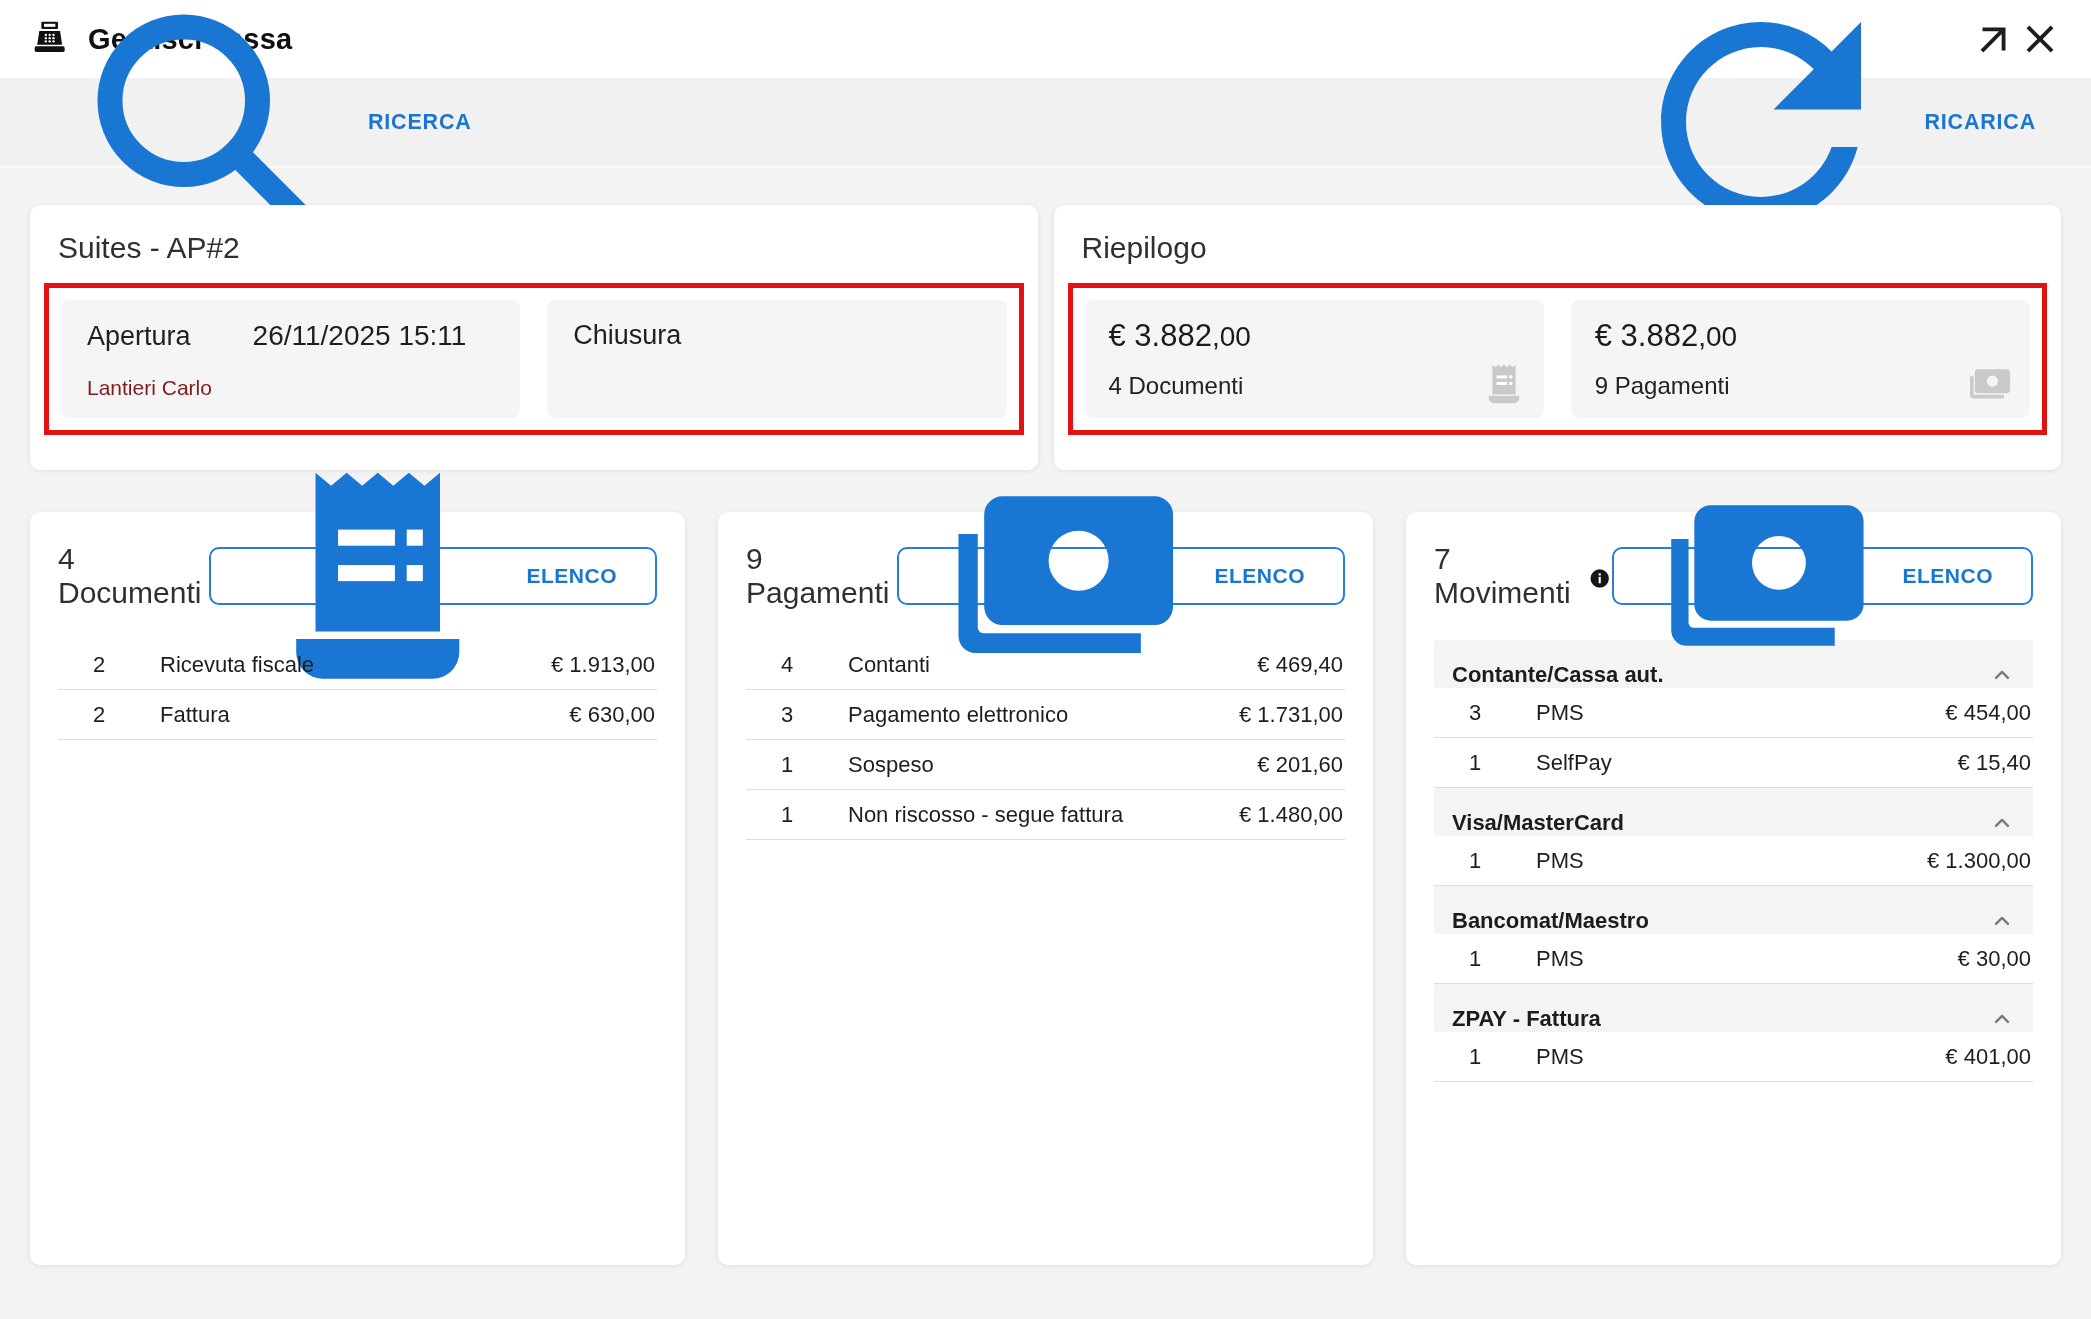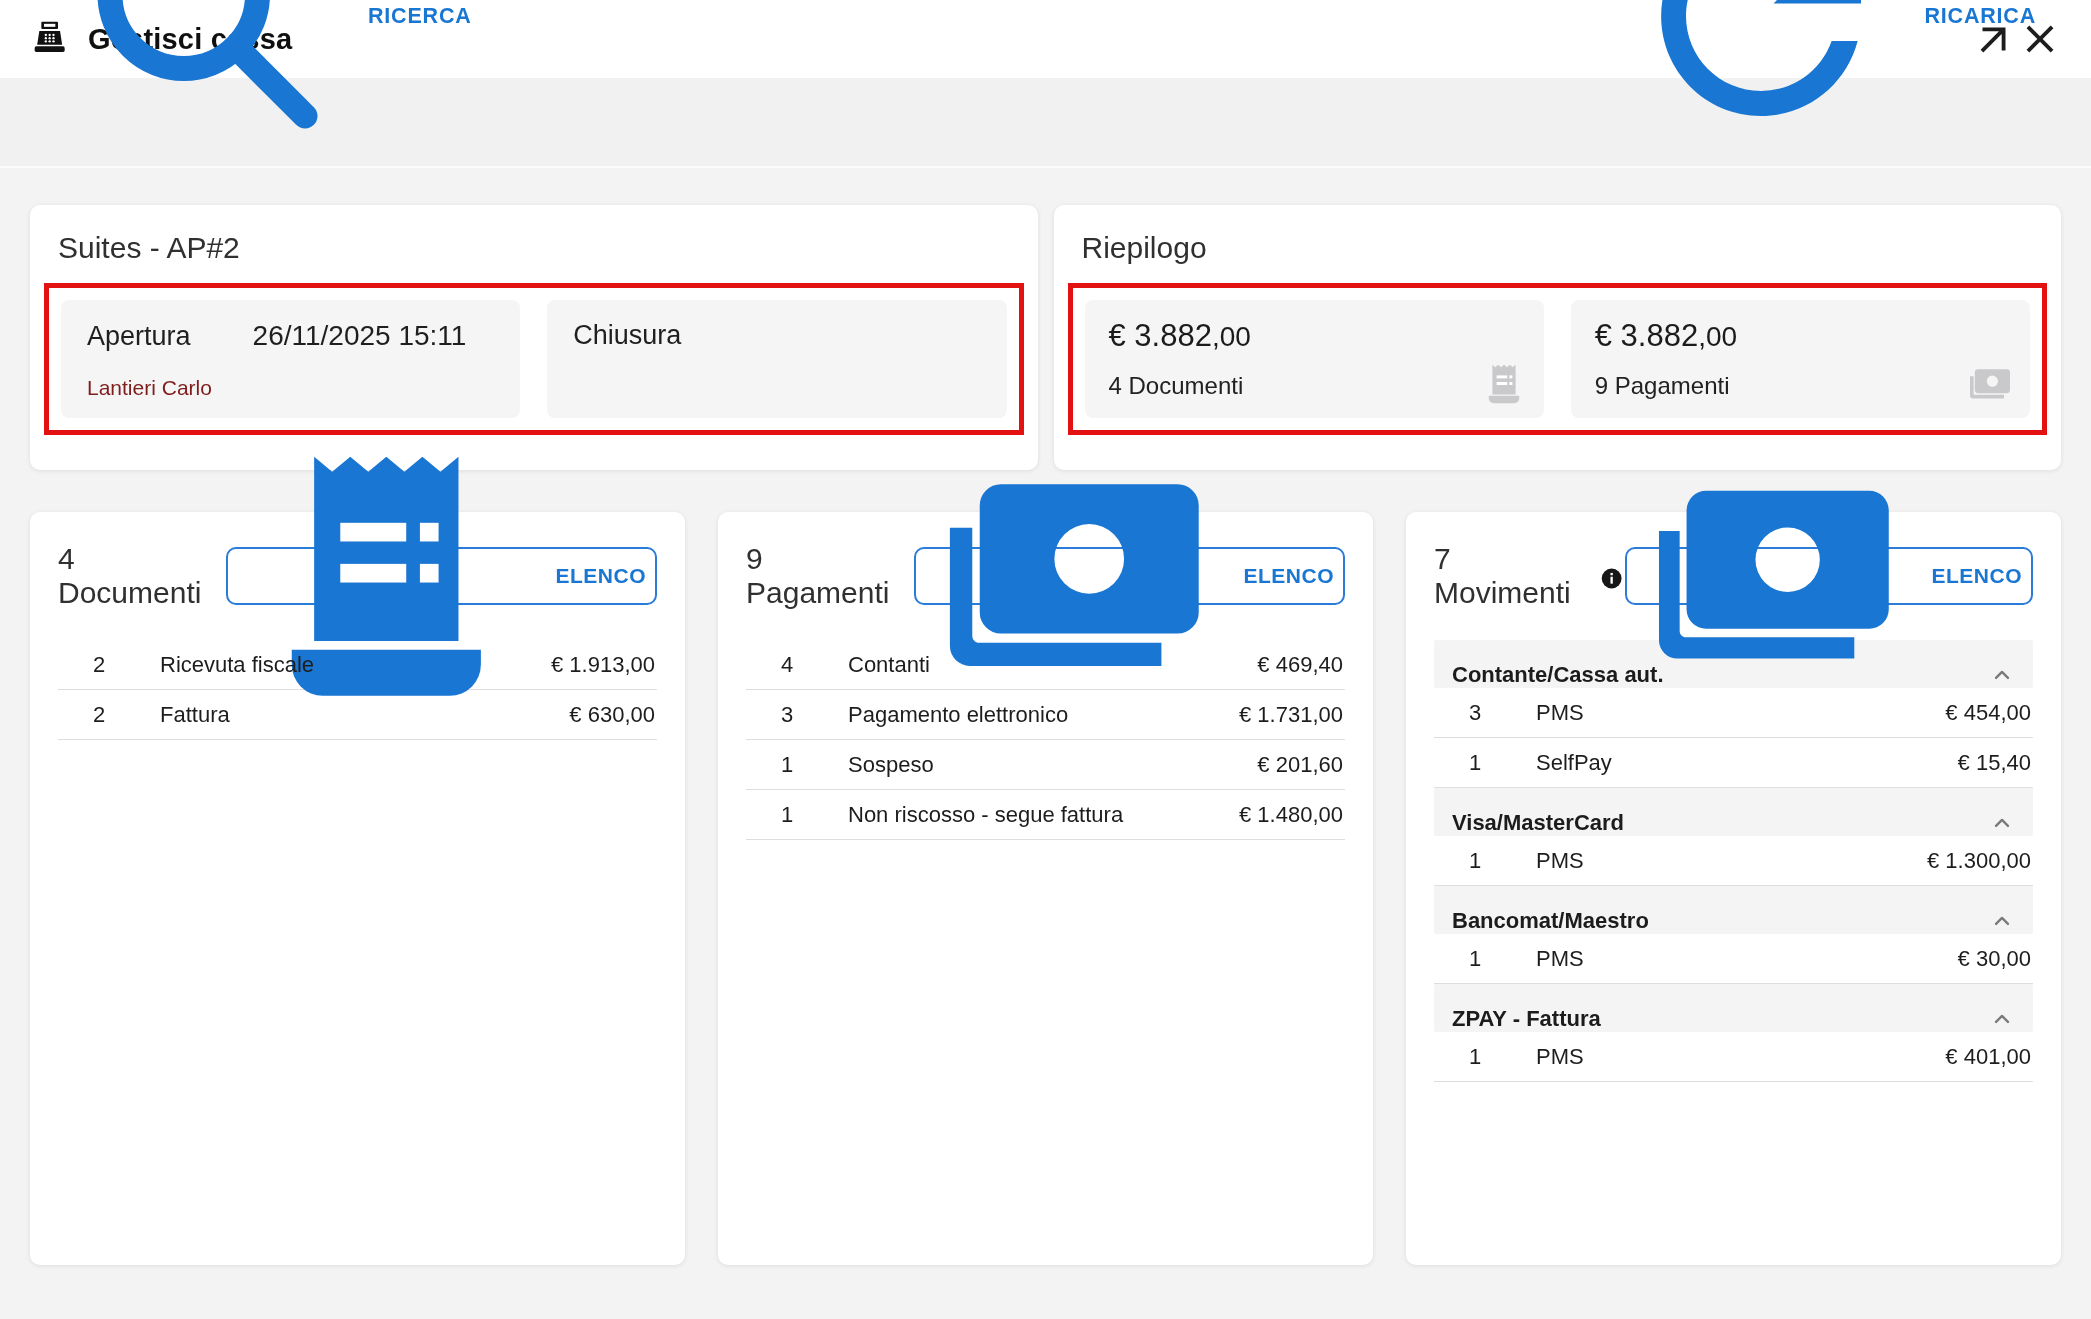--- a/index.html
+++ b/index.html
@@ -10,21 +10,21 @@
   }
   
   .topbar{height:78px;background:#fff;display:flex;align-items:center;padding:0 28px;box-sizing:border-box}
   .app-icon{width:40px;height:40px;color:#111;flex:0 0 auto}
   .app-icon svg{width:100%;height:100%}
   .topbar-title{font-size:29px;font-weight:700;color:#101010;margin-left:20px;letter-spacing:.2px}
   .spacer{flex:1}
   .win-btn{width:46px;height:46px;display:flex;align-items:center;justify-content:center;color:#1d1d1d;cursor:pointer}
   .win-btn svg{width:30px;height:30px}
   
-  .toolbar{height:90px;background:#f1f1f2;display:flex;align-items:flex-end;padding:0 55px;box-sizing:border-box;border-bottom:2px solid #fbfbfc}
+  .toolbar{height:90px;background:#f1f1f2;display:flex;align-items:center;padding:0 55px;box-sizing:border-box;border-bottom:2px solid #fbfbfc}
   .tool-btn{display:flex;align-items:center;gap:13px;color:#1976d2;font-size:21.5px;font-weight:700;letter-spacing:.8px;cursor:pointer;background:none;border:none;font-family:inherit;padding:0}
   .tool-btn svg{width:27px;height:27px}
   
   .content{padding:37px 30px 0;box-sizing:border-box}
   .row1{display:flex;gap:16px;margin-bottom:42px}
   .card{background:#fff;border-radius:10px;box-shadow:0 1px 5px rgba(0,0,0,.09)}
   .top-card{flex:1;height:265px;box-sizing:border-box;padding:26px 14px 12px}
   .card-title{font-size:30px;color:#303030;font-weight:400;margin-left:14px}
   .highlight{border:5px solid #e31212;margin-top:18px;padding:12px;display:flex;gap:27px}
   .slot{flex:1;background:#f5f5f6;border-radius:8px;padding:20px 26px;box-sizing:border-box;height:118px;position:relative}
@@ -39,21 +39,21 @@
   .sum-icon{position:absolute;right:16px;bottom:10px;width:48px;height:48px;color:#c9c9cb}
   .sum-icon svg{width:100%;height:100%}
   
   .row2{display:flex;gap:33px}
   .list-card{width:655px;height:753px;box-sizing:border-box}
   .list-head{display:flex;align-items:center;justify-content:space-between;padding:30px 28px 0}
   .list-title-wrap{display:flex;align-items:center;gap:14px}
   .list-title{font-size:30px;color:#303030;font-weight:400}
   .info-icon{width:27px;height:27px;color:#161616;margin-top:5px;cursor:pointer}
   .info-icon svg{width:100%;height:100%}
-  .btn-elenco{display:flex;align-items:center;gap:20px;color:#1976d2;border:2px solid #2a7cd8;border-radius:10px;height:58px;padding:0 9px;font-size:21px;font-weight:700;letter-spacing:.5px;background:#fff;cursor:pointer;font-family:inherit;box-sizing:border-box}
+  .btn-elenco{display:flex;align-items:center;gap:20px;color:#1976d2;border:2px solid #2a7cd8;border-radius:10px;height:58px;padding:0 38px;font-size:21px;font-weight:700;letter-spacing:.5px;background:#fff;cursor:pointer;font-family:inherit;box-sizing:border-box}
   .btn-elenco svg{width:30px;height:30px}
   .t-body{margin:30px 28px 0}
   .t-row{display:flex;align-items:center;height:50px;border-bottom:1px solid #dedede;font-size:22px;color:#1d1d1d;padding:0 2px;box-sizing:border-box}
   .t-count{width:46px;text-align:center;margin-left:16px}
   .t-label{margin-left:38px;white-space:nowrap}
   .t-amount{margin-left:auto;white-space:nowrap}
   .group-header{display:flex;align-items:flex-end;background:#f4f4f5;height:48px;padding:0 18px;font-size:22px;font-weight:700;color:#1c1c1c;border-radius:2px;cursor:pointer}
   .group-chevron{margin-left:auto;width:26px;height:26px;color:#7a7a7a}
   .group-chevron svg{width:100%;height:100%}
 </style>

